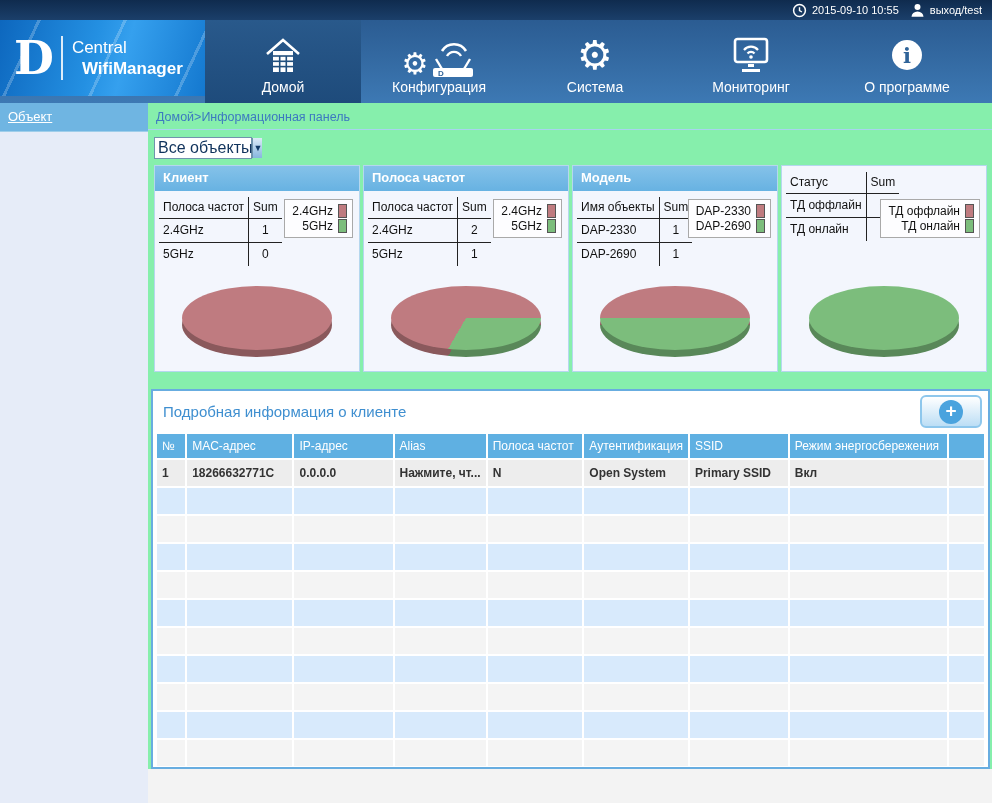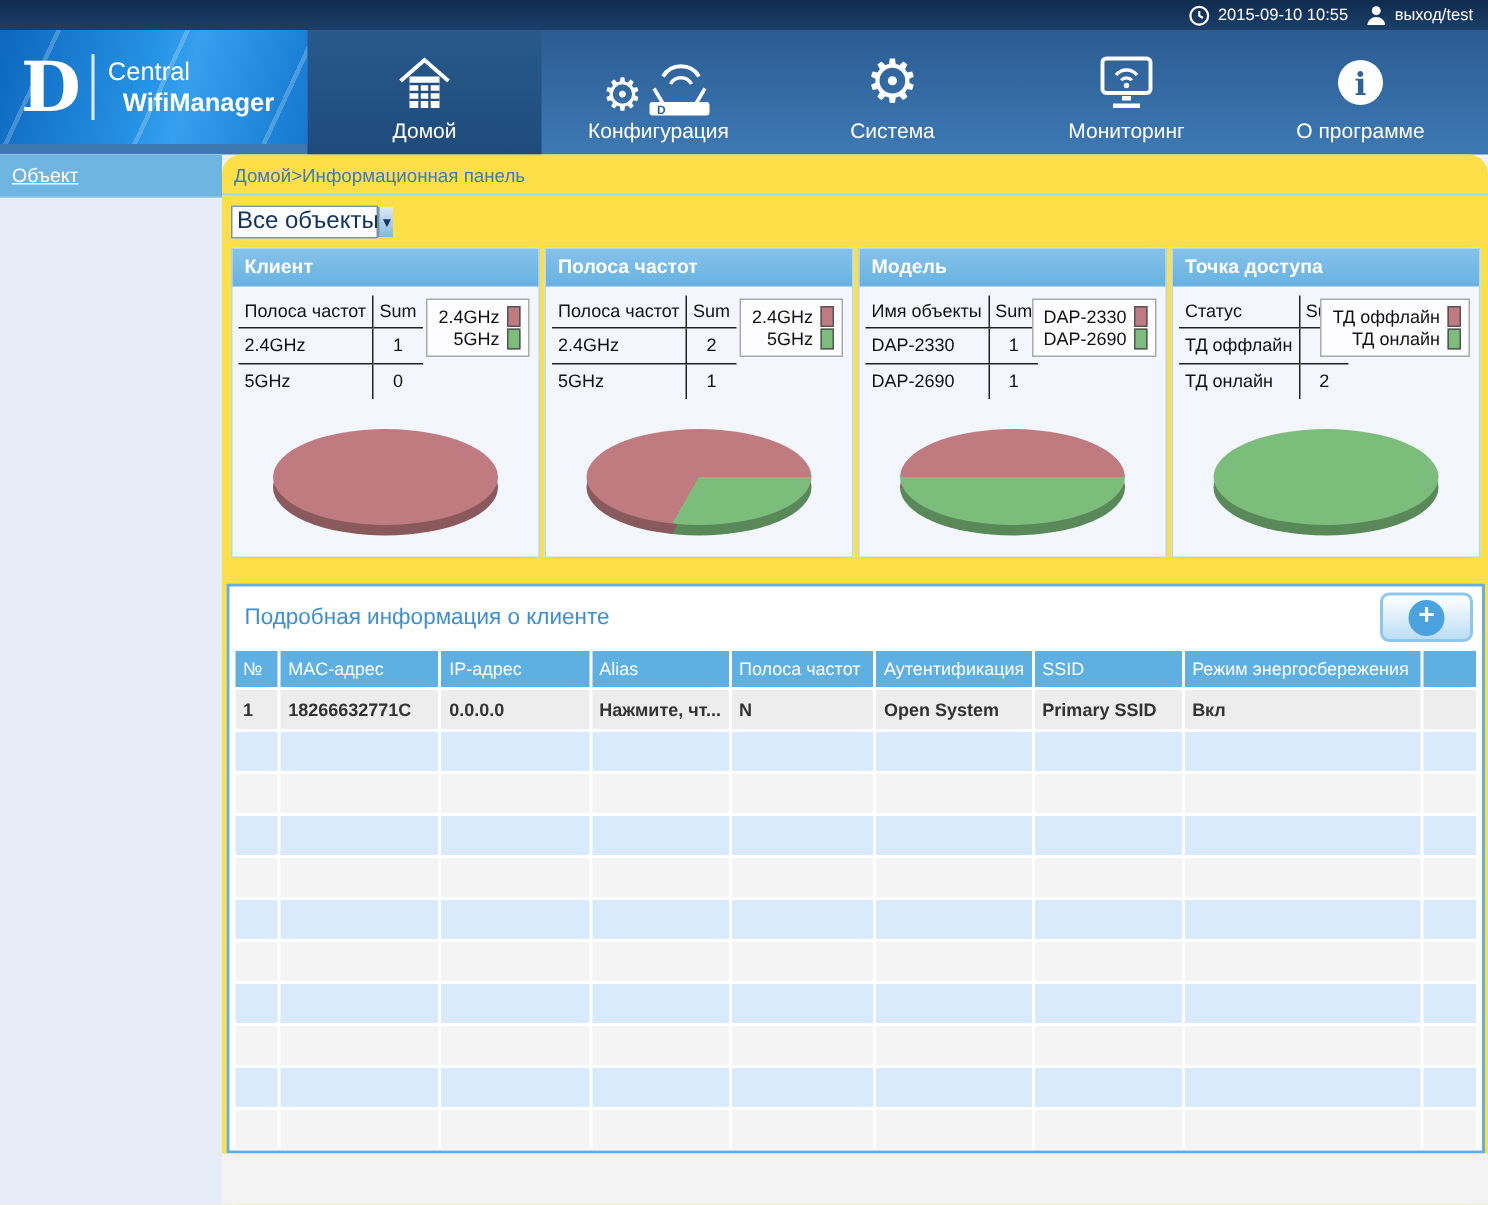--- a/index.html
+++ b/index.html
@@ -43,21 +43,21 @@
 
   
   .page { display:flex; height:700px; }
   .sidebar { width:148px; flex:none; background:#e6ecf8; display:flex; flex-direction:column; }
   .side-item1 { background:linear-gradient(#44739f,#32608f); color:#fff;
     font-size:13px; padding:8px 8px 9px 8px; line-height:21px;
     border-bottom:1px solid #5b8ab4; cursor:pointer; }
   .side-item2 { background:#6fb5e2; color:#fff; font-size:13px;
     padding:6px 8px 7px 8px; border-bottom:1px solid #9fceea; cursor:pointer;text-decoration:underline; }
 
-  .content { flex:1; background:#fde047; display:flex; flex-direction:column;border-radius:13px; }
+  .content { flex:1; background:#86efac; display:flex; flex-direction:column; }
   .breadcrumb { height:27px; border-bottom:1px solid #a8d4ef;
     font-size:12.5px; color:#3c79c0; padding:7px 0 0 8px; cursor:pointer; }
   .filter-row { padding:7px 0 0 6px; height:32px; }
   .select { width:98px; height:22px; border:1px solid #7094ad; background:#fff;
     display:flex; align-items:center; cursor:pointer; }
   .select .val { flex:1; font-size:16px; color:#10335c; padding-left:3px; white-space:nowrap; }
   .select .arrow { width:17px; height:20px; border-left:1px solid #7094ad;
     background:linear-gradient(#dceaf7,#86b6de); display:flex; align-items:center;
     justify-content:center; }
   .select .arrow span { font-size:9px; color:#123a66; }
@@ -322,21 +322,20 @@
               <span class="legend-sw" style="background: rgb(124, 189, 124);"></span>
             </div>
         </div>
         <div class="pie">
           <div class="pie-rim" style="background: conic-gradient(from 90deg, rgb(124, 189, 124) 0deg, rgb(124, 189, 124) 180deg, rgb(191, 123, 128) 180deg, rgb(191, 123, 128) 360deg);"></div>
             <div class="pie-top" style="background: conic-gradient(from 90deg, rgb(124, 189, 124) 0deg, rgb(124, 189, 124) 180deg, rgb(191, 123, 128) 180deg, rgb(191, 123, 128) 360deg);"></div>
         </div>
       </div>
 
       <div class="panel">
-        <div class="panel-h">Точка доступа</div>
         <table class="mini">
           <tbody>
               <tr>
                 <th>Статус</th>
                 <th class="sum">Sum</th>
               </tr>
           <tr>
                 <td>ТД оффлайн</td>
                 <td class="sum">0</td>
               </tr>

